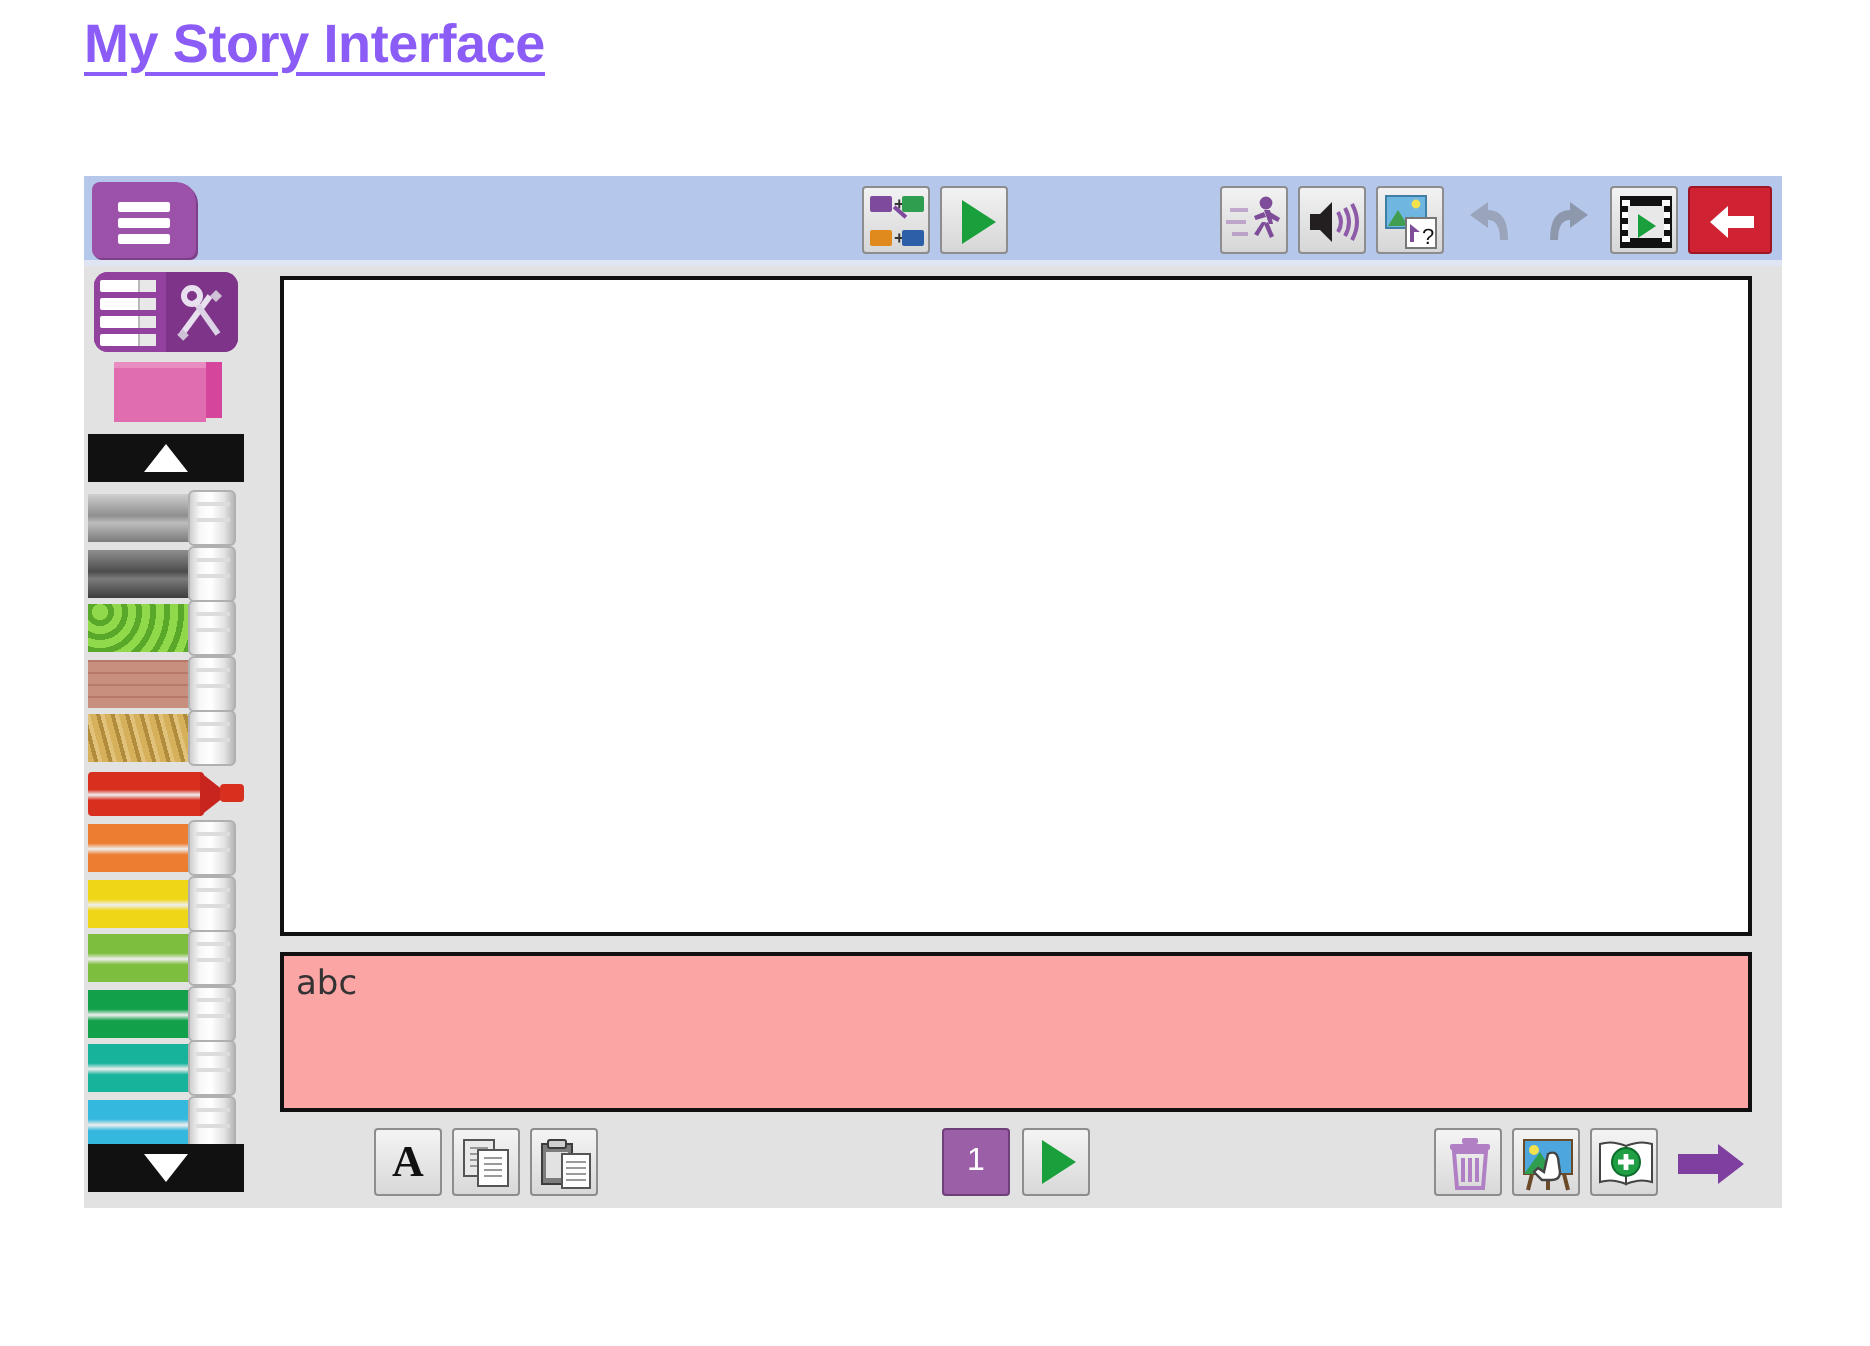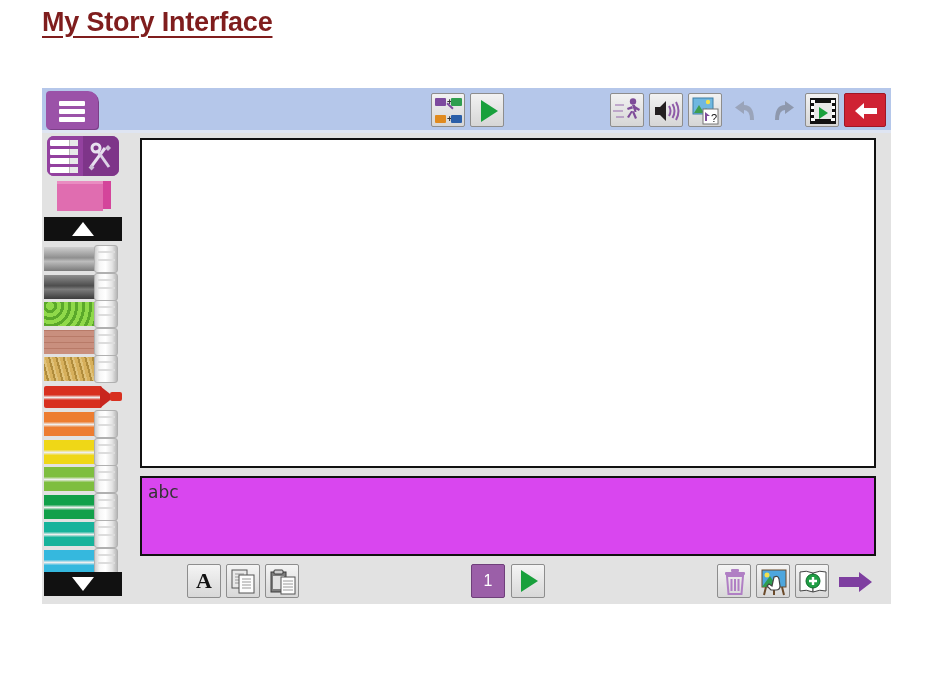--- a/index.html
+++ b/index.html
@@ -1,21 +1,21 @@
 <!DOCTYPE html>
 <html><head>
 <meta charset="utf-8">
 <style>
   html,body{margin:0;padding:0;background:#ffffff;}
   body{width:935px;height:673px;font-family:"Liberation Sans",sans-serif;overflow:hidden;}
 
   
   #page-heading{
     position:absolute;left:42px;top:7px;
-    font-size:27px;font-weight:bold;color:#7f1d1d;
+    font-size:27px;font-weight:bold;color:#8b5cf6;
     text-decoration:underline;text-underline-offset:5px;
     letter-spacing:-0.2px;
   }
 
   
   #app{
     position:absolute;left:42px;top:88px;width:849px;height:516px;
     background:#e2e2e2;
   }
 
@@ -136,21 +136,21 @@
       border-left:14px solid #C8251E;border-top:11px solid transparent;border-bottom:11px solid transparent;}
   .marker.selected .tip{position:absolute;left:66px;top:9px;width:12px;height:9px;background:#D8301F;border-radius:2px;}
 
   
   #canvas{
     position:absolute;left:98px;top:50px;width:736px;height:330px;
     background:#fff;border:2px solid #111;box-sizing:border-box;
   }
   #text-area{
     position:absolute;left:98px;top:388px;width:736px;height:80px;
-    background:#d946ef;border:2px solid #111;box-sizing:border-box;
+    background:#fca5a5;border:2px solid #111;box-sizing:border-box;
   }
   #text-area .txt{
     position:absolute;left:6px;top:4px;font-size:17px;color:#333;
     font-family:"DejaVu Sans",sans-serif;
   }
 
   
   #bottom-bar{position:absolute;left:0;top:473px;width:849px;height:43px;}
   .bbtn{
     position:absolute;top:3px;width:34px;height:34px;

